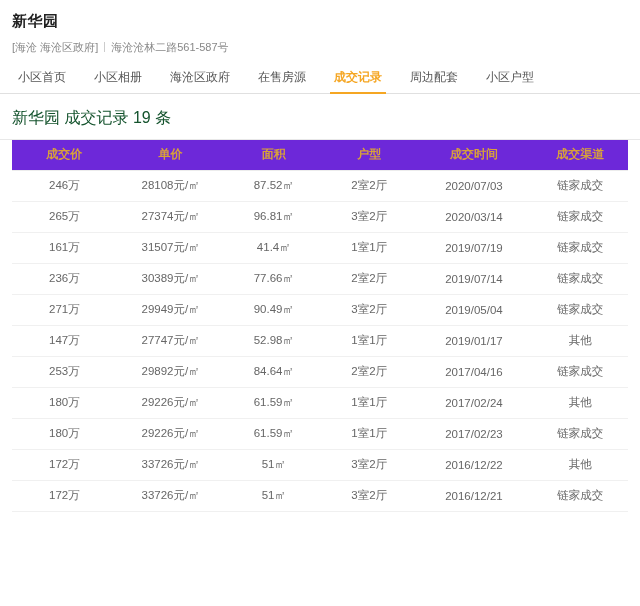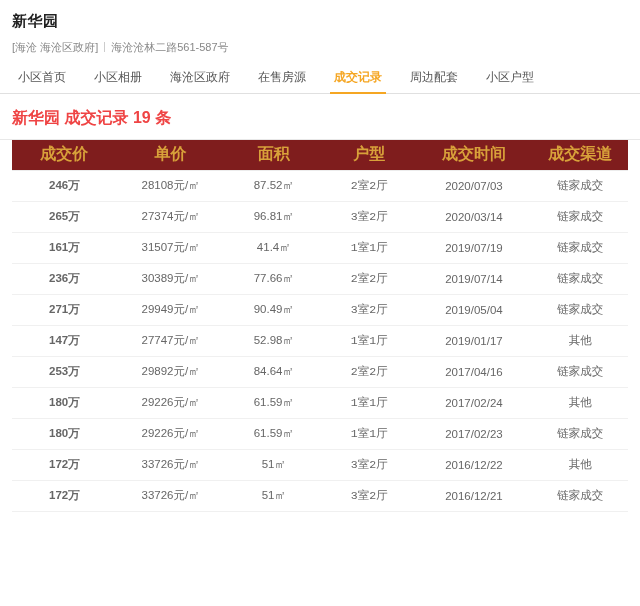--- a/index.html
+++ b/index.html
@@ -78,59 +78,59 @@
     left: 10px; right: 10px;
     bottom: -1px;
     height: 2px;
     background: #f5a623;
   }
 
   
   .section-title {
     padding: 14px 12px 10px 12px;
     font-size: 16px;
-    font-weight: bold;
-    color: #ef4444;
+    font-weight: normal;
+    color: #14532d;
     border-bottom: 1px solid #e8e8e8;
   }
 
   
   .table-wrap {
     padding: 0 12px;
   }
   table.deals {
     width: 100%;
     border-collapse: collapse;
     table-layout: fixed;
   }
   table.deals th {
-    background: #7f1d1d;
+    background: #6d28d9;
     color: #d8a13a;
-    font-size: 16px;
+    font-size: 12px;
     font-weight: bold;
     height: 30px;
     text-align: center;
     border-bottom: 1px solid #ececec;
   }
   table.deals td {
     height: 31px;
     text-align: center;
     font-size: 11.5px;
     color: #666;
     border-bottom: 1px solid #f0f0f0;
     vertical-align: middle;
   }
   td.price {
     color: #f5a623;
-    font-weight: bold;
+    font-weight: normal;
     font-size: 12.5px;
   }
   td.unit { color: #666; }
   td.area { color: #666; }
-  td.layout { color: #666; font-family: Liberation Mono, monospace; }
+  td.layout { color: #666; }
   td.date { color: #666; }
   td.channel { color: #666; }
 
   col.c1 { width: 17%; }
   col.c2 { width: 17.5%; }
   col.c3 { width: 16%; }
   col.c4 { width: 15%; }
   col.c5 { width: 19%; }
   col.c6 { width: 15.5%; }
 

